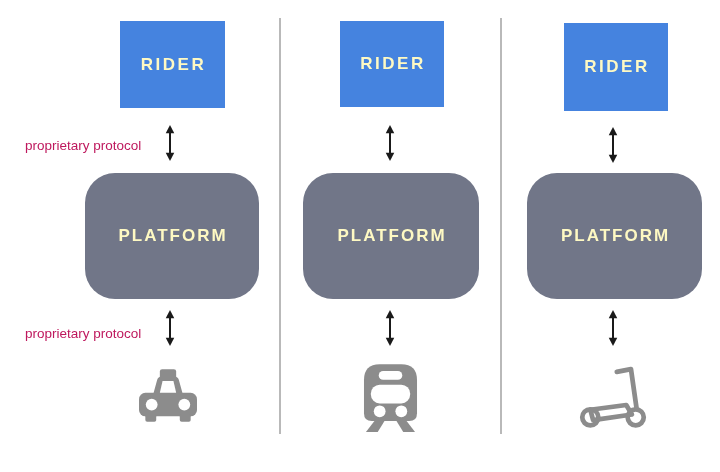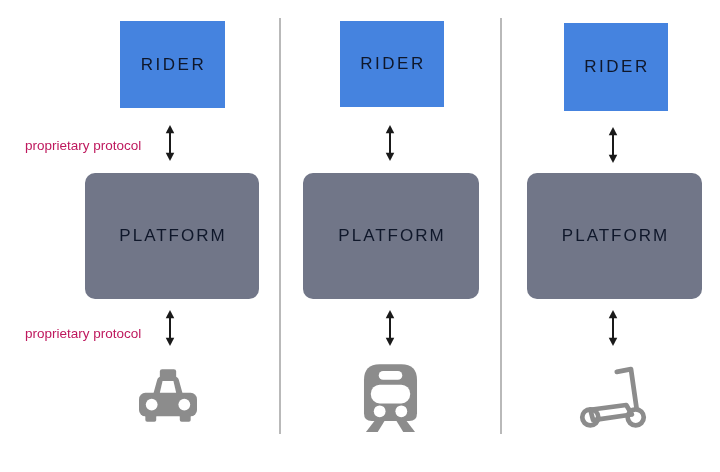--- a/index.html
+++ b/index.html
@@ -11,29 +11,29 @@
     overflow:hidden;
   }
   .divider{
     position:absolute;
     top:18px;height:416px;width:1.5px;
     background:#b9b9b9;
   }
   .box{
     position:absolute;
     display:flex;align-items:center;justify-content:center;
-    color:#0f172a;font-weight:normal;
+    color:#fef9c3;font-weight:bold;
   }
   .rider{
     background:#4583df;
     font-size:17px;letter-spacing:2.5px;padding-left:2.5px;
   }
   .platform{
     background:#717688;
-    border-radius:10px;
+    border-radius:30px;
     font-size:17px;letter-spacing:2px;padding-left:2px;
   }
   .arrow{position:absolute;width:14px;height:42px;}
   .vehicle{position:absolute;}
   .link-label{
     position:absolute;
     color:#be185d;
     font-size:13.5px;
     white-space:nowrap;
   }

